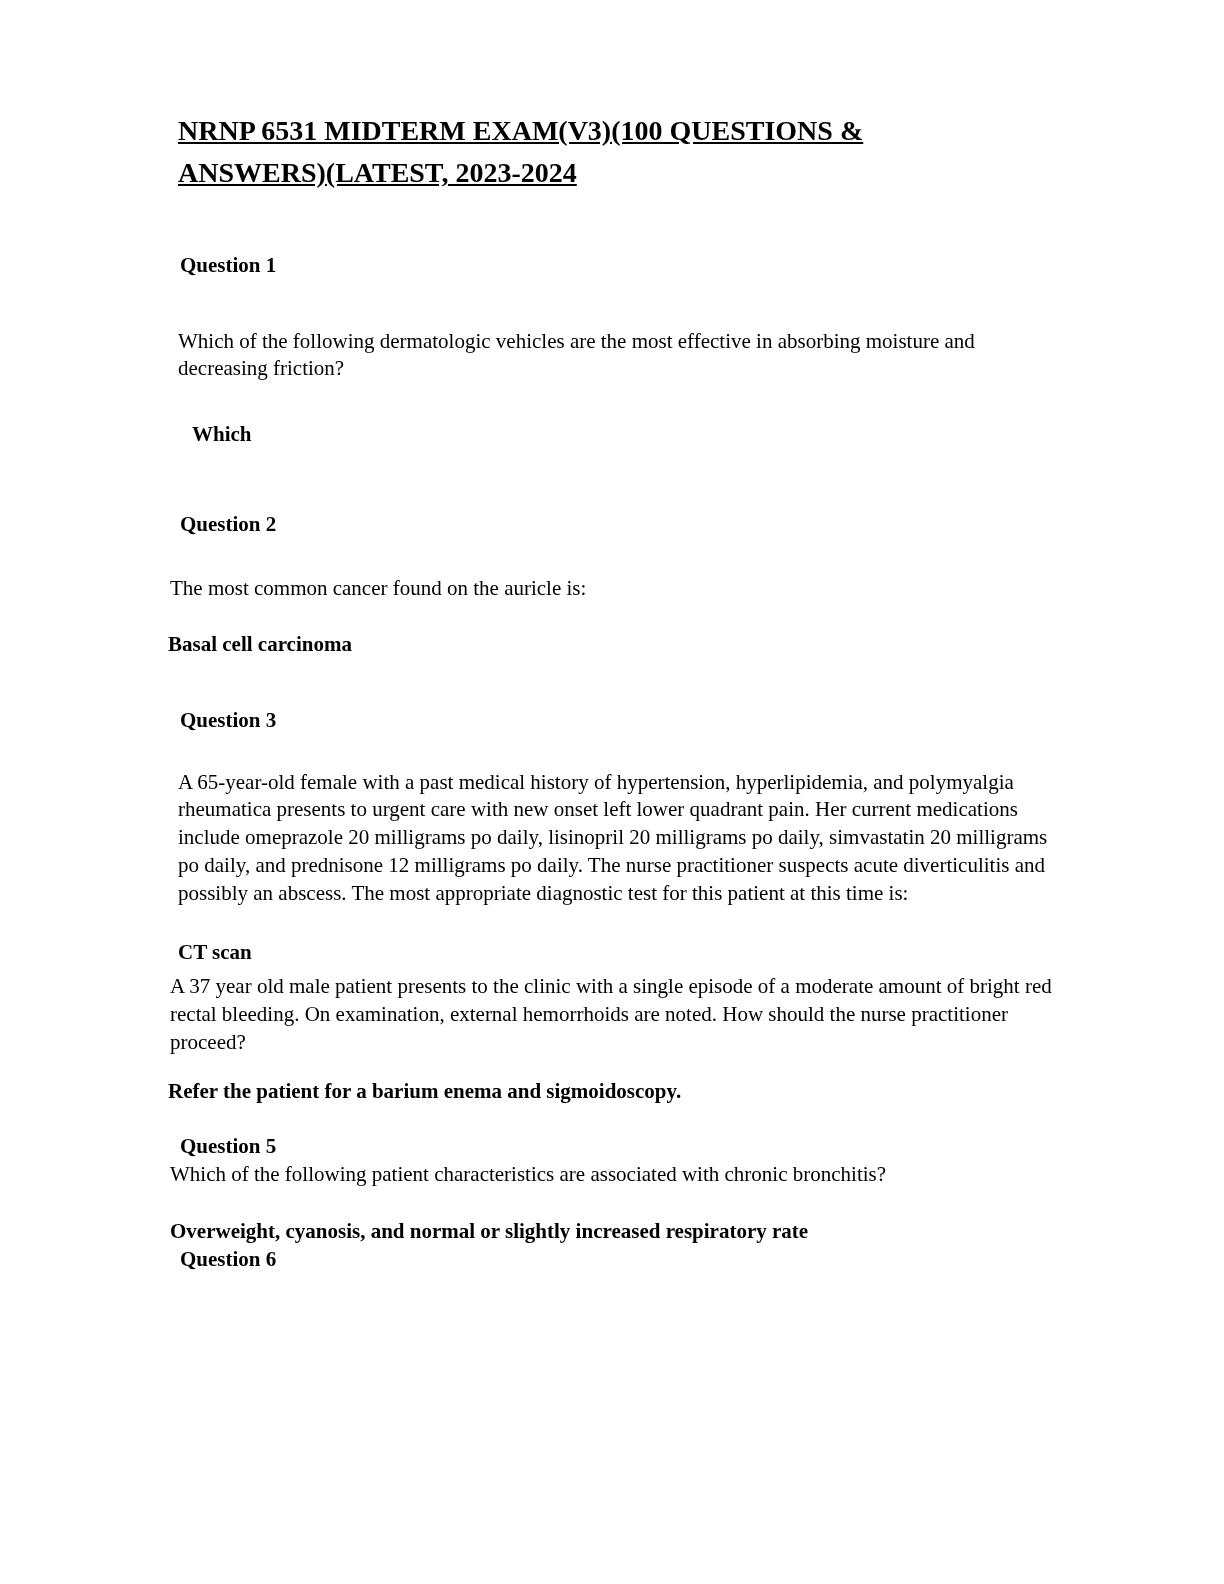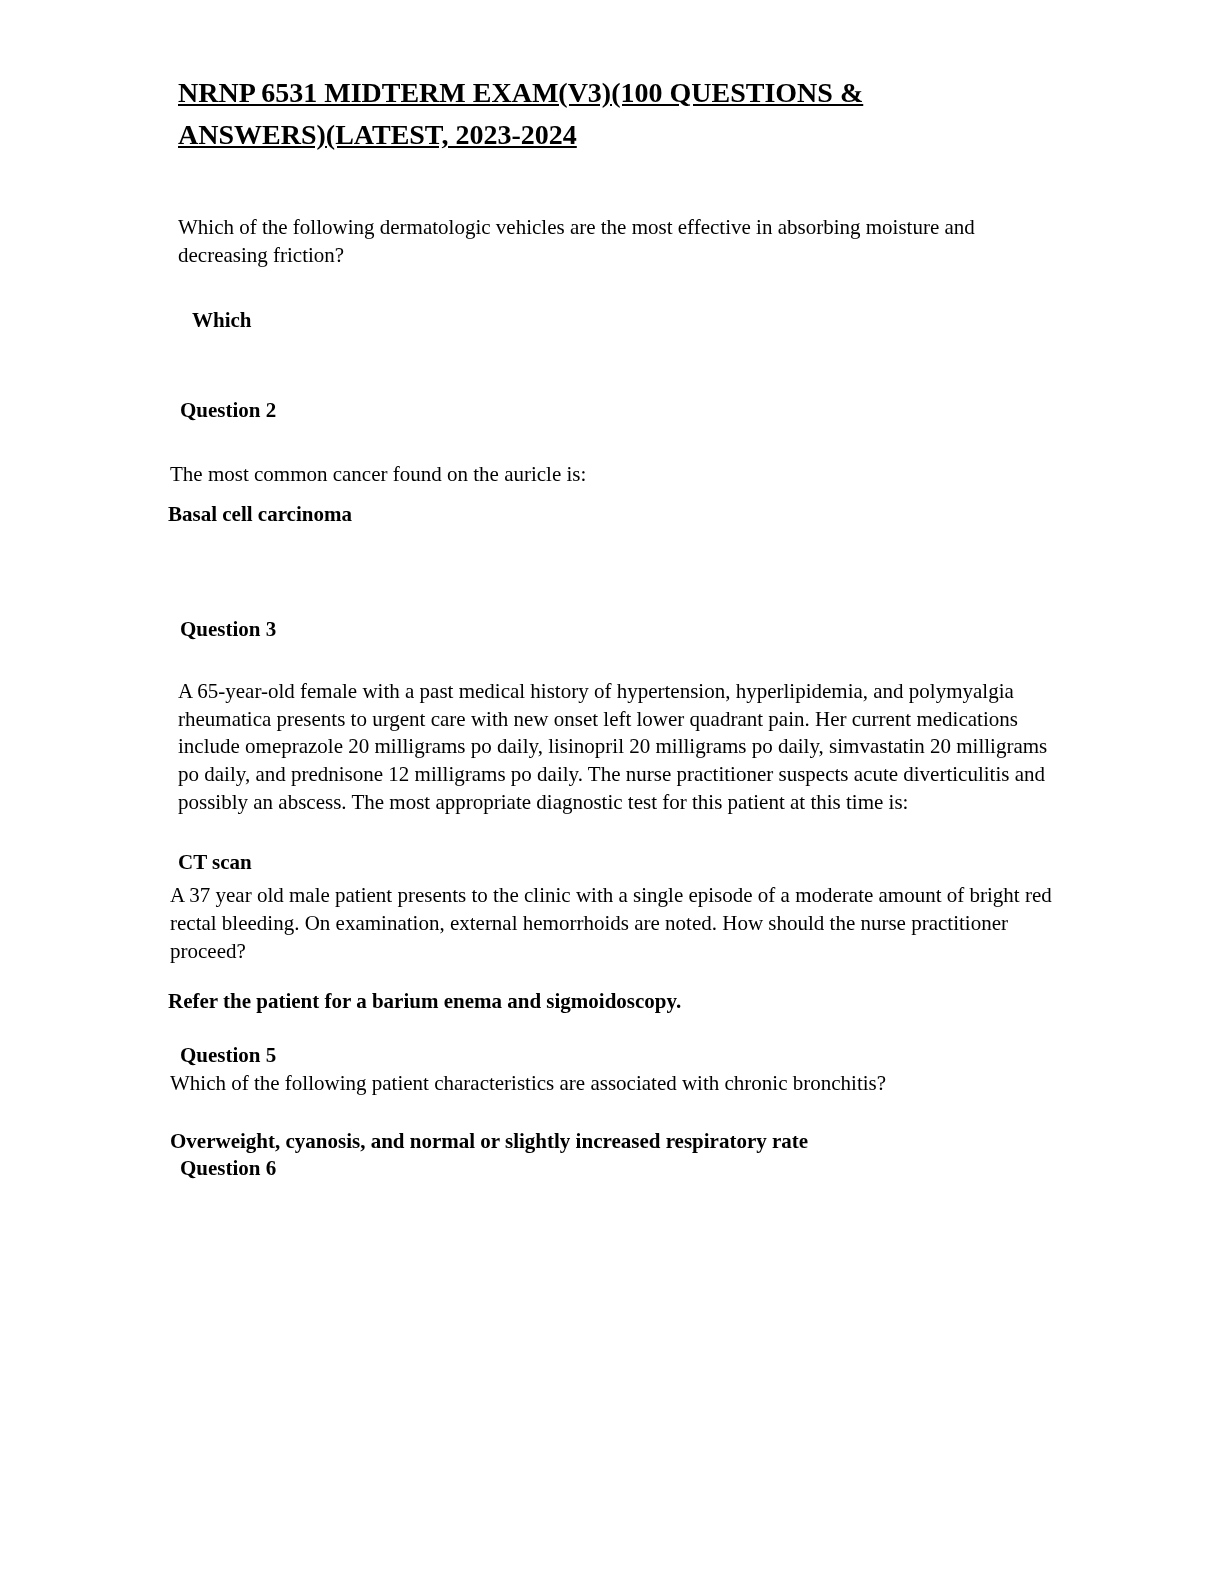--- a/index.html
+++ b/index.html
@@ -9,21 +9,21 @@
   }
   body {
     width: 1224px;
     height: 1584px;
     overflow: hidden;
   }
   .page {
     box-sizing: border-box;
     width: 1224px;
     height: 1584px;
-    padding: 72px 170px 0 168px;
+    padding: 110px 170px 0 168px;
     font-family: "Liberation Serif", "DejaVu Serif", serif;
     color: #000000;
     font-size: 21px;
     line-height: 1.32;
   }
   .title {
     margin: 0 0 58px 10px;
     font-size: 28px;
     line-height: 1.5;
     font-weight: bold;
@@ -44,40 +44,41 @@
   .answer {
     margin: 0;
     font-weight: bold;
     max-width: 884px;
   }
   
   .q1 .qtext   { margin-top: 48px; padding-left: 10px; }
   .q1 .answer  { margin-top: 38px; padding-left: 24px; }
   .q2 .qlabel  { margin-top: 62px; }
   .q2 .qtext   { margin-top: 36px; padding-left: 2px; }
-  .q2 .answer  { margin-top: 12px; }
-  .q3 .qlabel  { margin-top: 88px; }
+  .q2 .answer  { margin-top: 29px; }
+  .q3 .qlabel  { margin-top: 48px; }
   .q3 .qtext   { margin-top: 34px; padding-left: 10px; }
   .q3 .answer  { margin-top: 32px; padding-left: 10px; }
   .q4 .qlabel  { margin-top: 124px; }
   .q4 .qtext   { margin-top: 6px; padding-left: 2px; }
   .q4 .answer  { margin-top: 22px; }
   .q5 .qlabel  { margin-top: 27px; }
   .q5 .qtext   { padding-left: 2px; }
   .q5 .answer  { margin-top: 30px; padding-left: 2px; }
   .q6 .qlabel  { }
 </style>
 </head>
 <body>
 
 <div class="page">
 
   <h1 class="title"><span class="title-line">NRNP 6531 MIDTERM EXAM(V3)(100 QUESTIONS &amp;</span><br><span class="title-line">ANSWERS)(LATEST, 2023-2024</span></h1>
 
   <section class="q q1">
+    <h2 class="qlabel">Question 1</h2>
     <p class="qtext">Which of the following dermatologic vehicles are the most effective in absorbing moisture and decreasing friction?</p>
     <p class="answer">Which</p>
   </section>
 
   <section class="q q2">
     <h2 class="qlabel">Question 2</h2>
     <p class="qtext">The most common cancer found on the auricle is:</p>
     <p class="answer">Basal cell carcinoma</p>
   </section>
 

